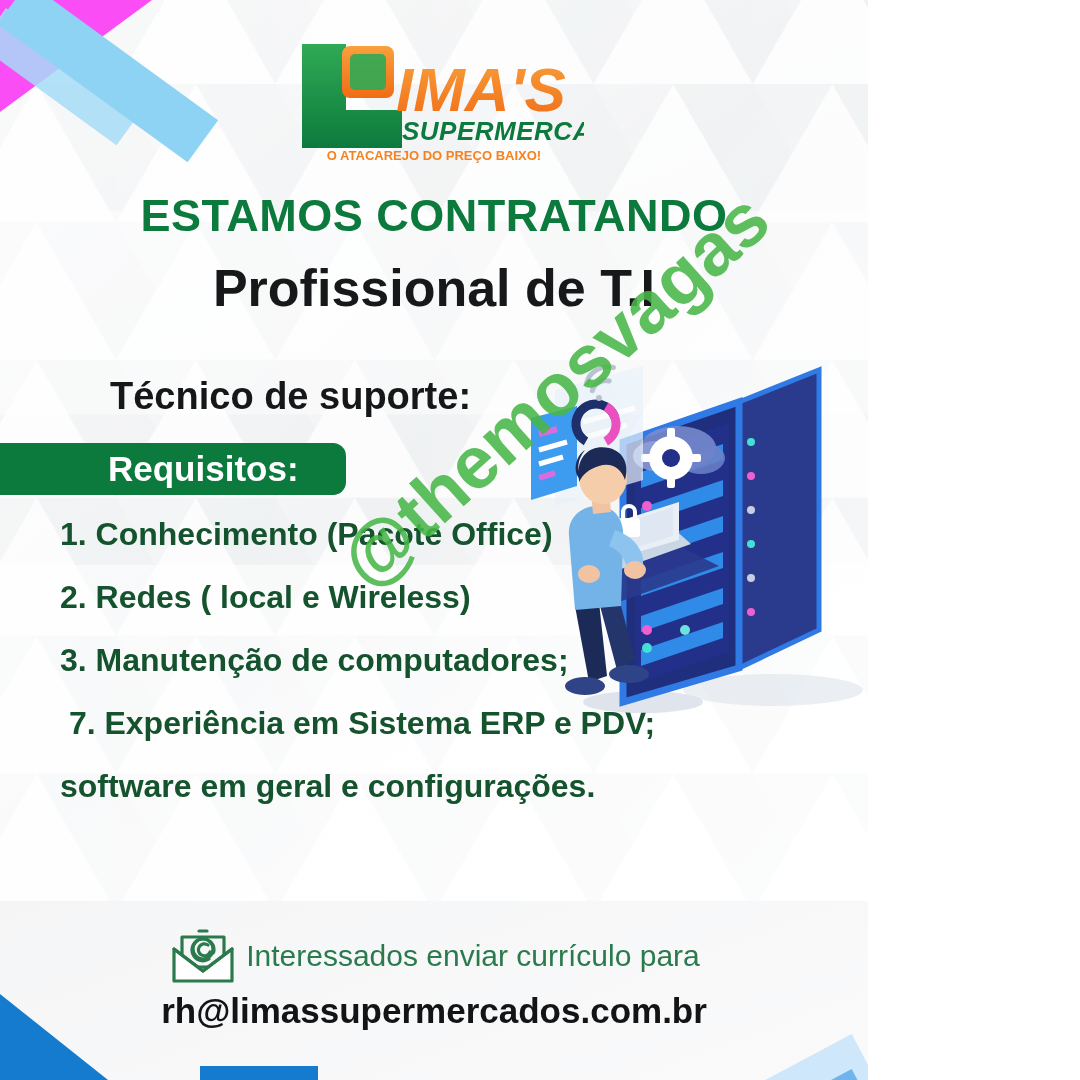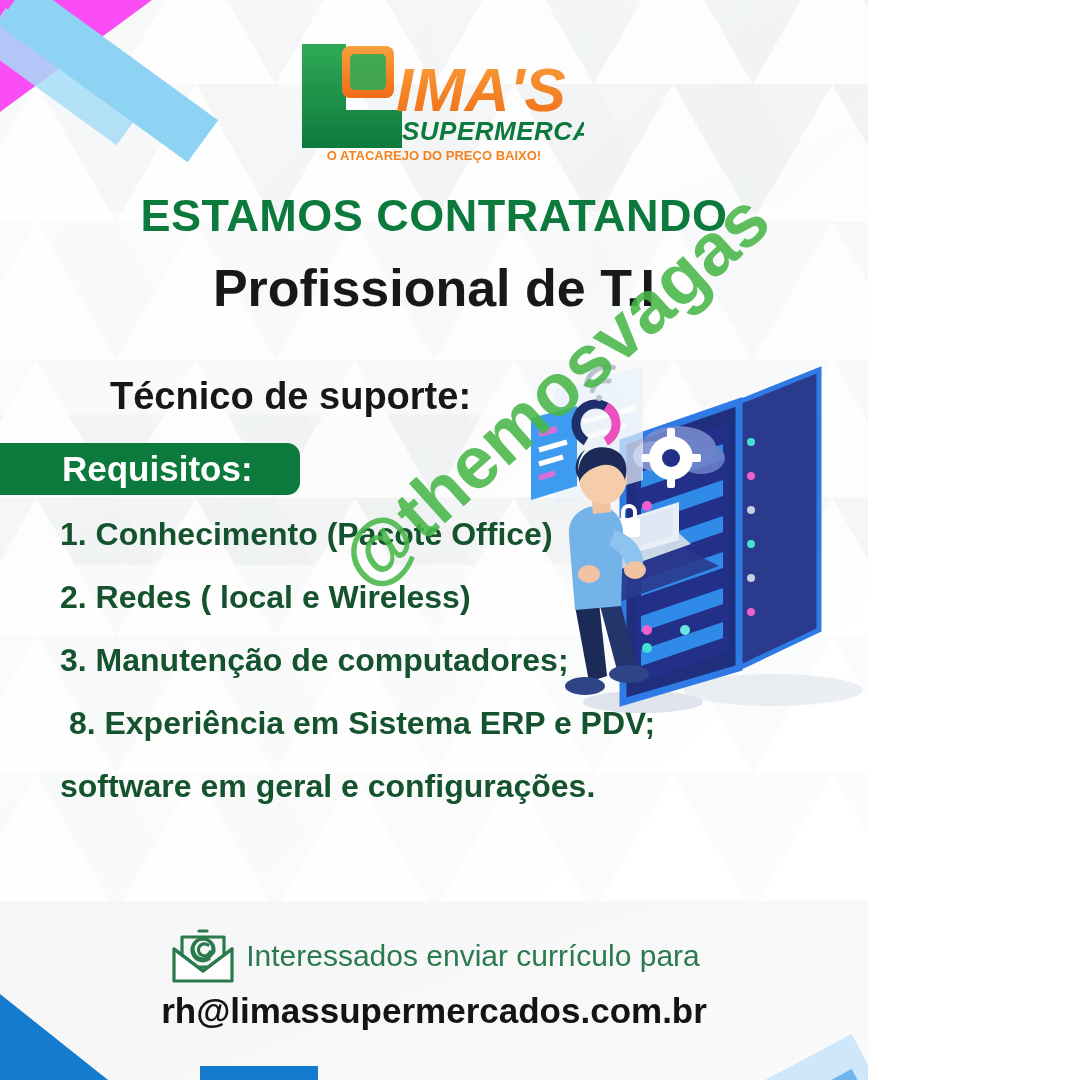--- a/index.html
+++ b/index.html
@@ -129,20 +129,21 @@
   .req-banner {
     position: absolute;
     top: 443px; left: 0;
     width: 300px;
     height: 52px;
     background: #0d7a3d;
     border-top-right-radius: 13px;
     border-bottom-right-radius: 13px;
     display: flex;
     align-items: center;
+    padding-left: 46px;
   }
   .req-banner span {
     margin-left: 62px;
     font-size: 35px;
     font-weight: bold;
     color: #ffffff;
   }
   .req-list {
     position: absolute;
     top: 503px; left: 60px;
@@ -270,21 +271,21 @@
   <div class="subtitle">Técnico de suporte:</div>
 
   <div class="req-banner">
     <span>Requisitos:</span>
   </div>
 
   <div class="req-list">
     <div class="req-item">1. Conhecimento (Pacote Office)</div>
     <div class="req-item">2. Redes ( local e Wireless)</div>
     <div class="req-item">3. Manutenção de computadores;</div>
-    <div class="req-item"> 8. Experiência em Sistema ERP e PDV;</div>
+    <div class="req-item"> 7. Experiência em Sistema ERP e PDV;</div>
     <div class="req-item">software em geral e configurações.</div>
   </div>
 
   <div class="illustration">
     <svg viewBox="0 0 345 400" width="345" height="400">
 
       <ellipse cx="120" cy="372" rx="60" ry="11" fill="#d8dfe8" opacity="0.8"></ellipse>
       <ellipse cx="250" cy="360" rx="90" ry="16" fill="#dde4ec" opacity="0.6"></ellipse>
 
       <path d="M216 72 L296 40 L296 300 L216 338 Z" fill="#2a3a8c"></path>

